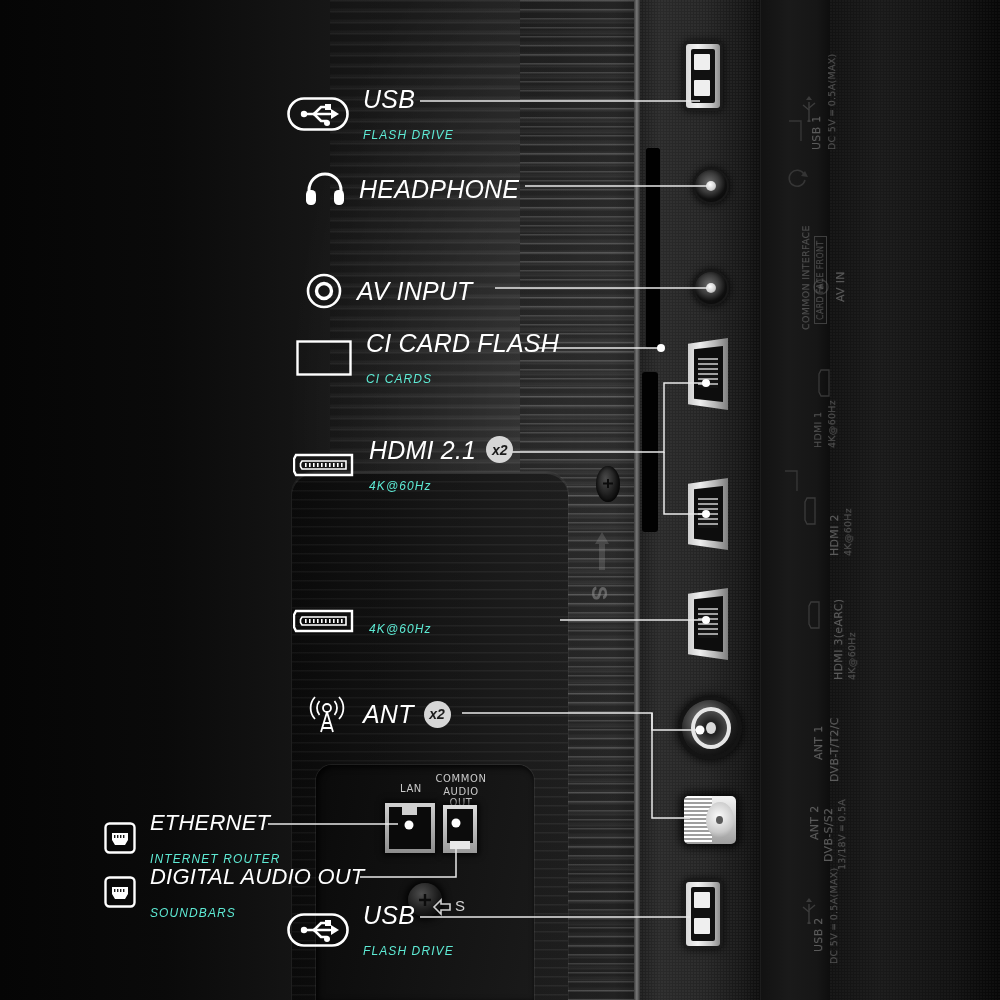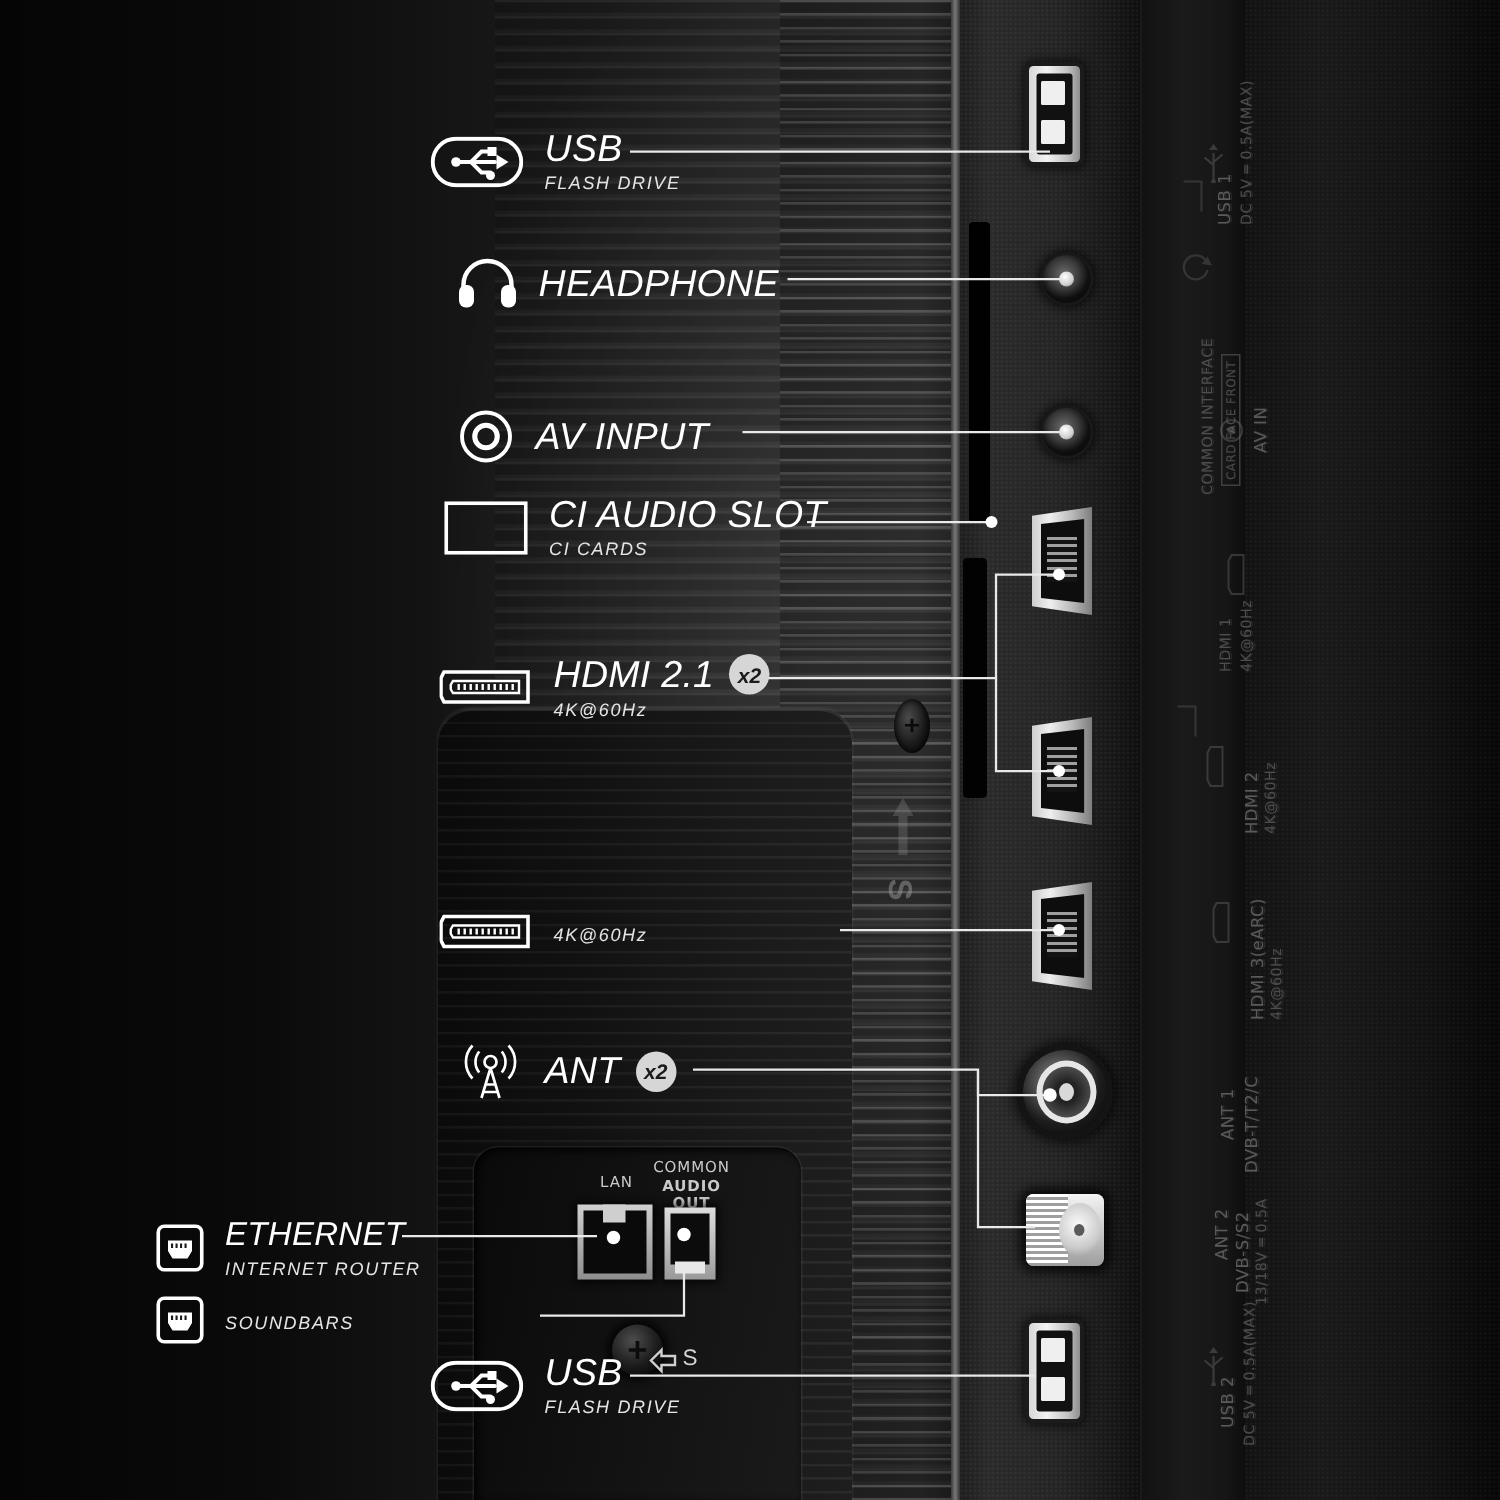--- a/index.html
+++ b/index.html
@@ -203,21 +203,21 @@
 
   
   .callout{position:absolute;display:flex;align-items:center;font-style:italic;}
   .ico{flex:0 0 auto;display:flex;align-items:center;justify-content:center;}
   .txtblk{margin-left:14px;}
   .title{
     color:#ffffff;font-size:25px;font-weight:400;letter-spacing:.2px;line-height:26px;
     white-space:nowrap;display:flex;align-items:center;
   }
   .title.small{font-size:22px;}
-  .sub{color:#e5e5e5;font-size:12px;letter-spacing:1.1px;line-height:14px;margin-top:3px;white-space:nowrap;}
+  .sub{color:#5eead4;font-size:12px;letter-spacing:1.1px;line-height:14px;margin-top:16px;white-space:nowrap;}
   .badge{
     display:inline-flex;align-items:center;justify-content:center;
     width:27px;height:27px;border-radius:50%;background:#d6d6d6;color:#1a1a1a;
     font-size:14px;font-weight:700;margin-left:10px;letter-spacing:0;
   }
 
   
   #leaders{position:absolute;left:0;top:0;width:1000px;height:1000px;pointer-events:none;}
 </style>
 </head>
@@ -361,21 +361,21 @@
         <path d="M9 12 L15 7"></path>
       </g>
     <circle cx="9" cy="25" r="1.6" fill="#6d6d6d"></circle>
       <polygon points="6,4 12,4 9,0" fill="#6d6d6d"></polygon>
   </svg>
   <div class="silk" style="left:812px;top:952px;">USB 2</div>
   <div class="silk sm" style="left:828px;top:964px;">DC 5V ═ 0.5A(MAX)</div>
 
   <div class="well-label" style="left:380px;top:783px;width:62px;">LAN</div>
   <div class="well-label" style="left:430px;top:773px;width:62px;">COMMON</div>
-  <div class="well-label" style="left:430px;top:786px;width:62px;font-weight:bold;">AUDIO OUT</div>
+  <div class="well-label" style="left:430px;top:786px;width:62px;">AUDIO OUT</div>
 
   <div class="lan-port">
       <div class="cav"></div>
       <div class="notch"></div>
     </div>
   <div class="opt-port">
       <div class="cav"></div>
       <div class="sh"></div>
     </div>
   <div class="knob">
@@ -468,21 +468,21 @@
     </div>
   </div>
 
   <div class="callout" style="left:296px;top:330px;">
     <div class="ico">
       <svg width="56" height="36" viewBox="0 0 56 36">
         <rect x="1.5" y="1.5" width="53" height="33" fill="none" stroke="#fff" stroke-width="2.4"></rect>
       </svg>
     </div>
     <div class="txtblk">
-      <div class="title">CI AUDIO SLOT</div>
+      <div class="title">CI CARD FLASH</div>
       <div class="sub">CI CARDS</div>
     </div>
   </div>
 
   <div class="callout" style="left:293px;top:436px;">
     <div class="ico">
       <svg width="62" height="30" viewBox="0 0 62 30">
         <path d="M3 5 h56 v20 h-56 l-2 -4 v-12 z" fill="none" stroke="#fff" stroke-width="2.4"></path>
         <path d="M9 11 h44 v8 h-44 l-1.5 -2.5 v-3 z" fill="none" stroke="#fff" stroke-width="1.6"></path>
         <g fill="#fff">
@@ -581,20 +581,21 @@
         <path d="M8 11 h16 v7 l-3 5 h-10 l-3 -5 z" fill="#fff"></path>
         <g fill="#1a1a1a">
             <rect x="10" y="13" width="1.4" height="3"></rect>
             <rect x="13" y="13" width="1.4" height="3"></rect>
         <rect x="16" y="13" width="1.4" height="3"></rect>
             <rect x="19" y="13" width="1.4" height="3"></rect>
           </g>
       </svg>
     </div>
     <div class="txtblk">
+      <div class="title small">DIGITAL AUDIO OUT</div>
       <div class="sub">SOUNDBARS</div>
     </div>
   </div>
 
   <div class="callout" style="left:287px;top:902px;">
     <div class="ico">
       <svg width="62" height="34" viewBox="0 0 62 34">
         <rect x="1.5" y="1.5" width="59" height="31" rx="15.5" fill="none" stroke="#fff" stroke-width="2.6"></rect>
         <g stroke="#fff" stroke-width="2.6" fill="none" stroke-linecap="round">
           <path d="M18 17 H43"></path>

